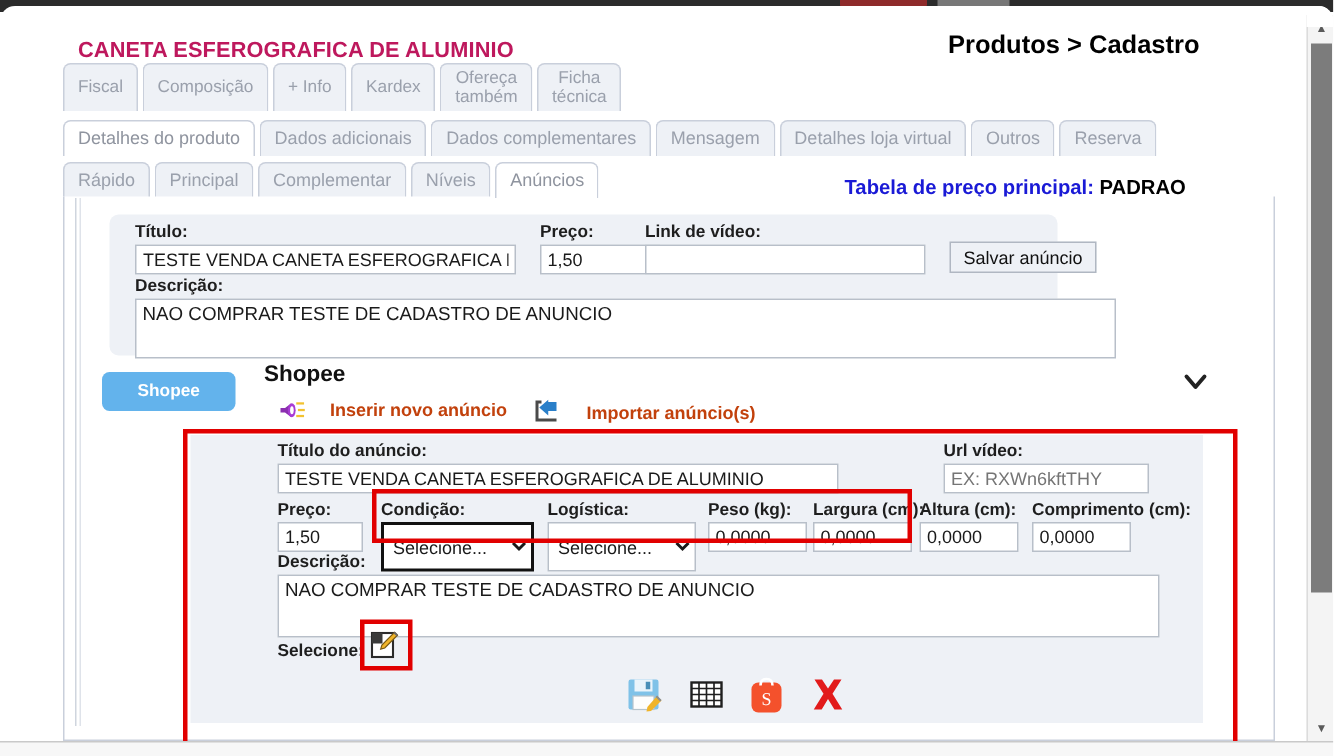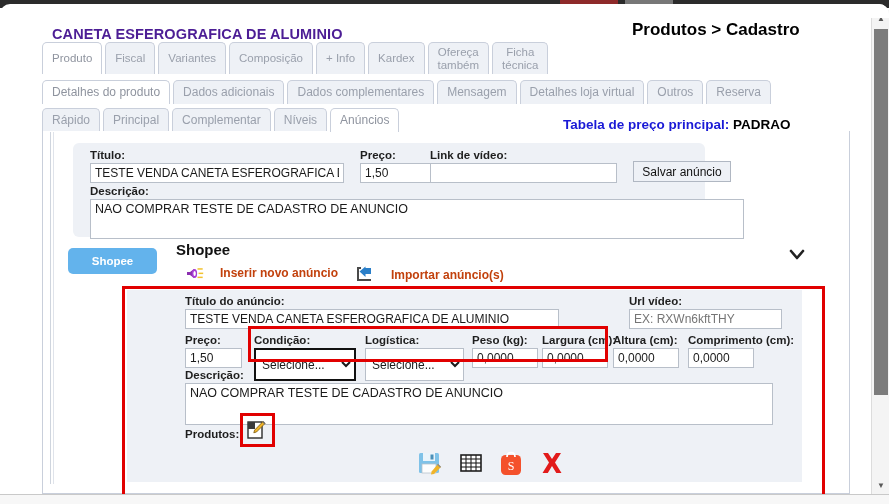--- a/index.html
+++ b/index.html
@@ -48,21 +48,21 @@
     top: 10px; left: 0;
     width: 889px; height: 484px;
     background: #ffffff;
     overflow: hidden;
   }
 
   
   .doc-title {
     position: absolute; top: 16px; left: 52px;
     font-size: 14.5px; font-weight: bold;
-    color: #4c1d95;
+    color: #be185d;
     letter-spacing: 0.1px;
     white-space: nowrap;
   }
   .breadcrumb {
     position: absolute; top: 10px; left: 632px;
     font-size: 17px; font-weight: bold;
     color: #000;
     white-space: nowrap;
   }
 
@@ -278,23 +278,21 @@
     <div class="tabbit2"></div>
   </div>
   <div class="chrome-round"></div>
 
   <div class="page">
 
     <div class="doc-title">CANETA ESFEROGRAFICA DE ALUMINIO</div>
     <div class="breadcrumb">Produtos &gt; Cadastro</div>
 
     <div class="tabrow r1" id="tabrow1">
-        <div class="tab active">Produto</div>
         <div class="tab">Fiscal</div>
-        <div class="tab">Variantes</div>
         <div class="tab">Composição</div>
         <div class="tab">+ Info</div>
         <div class="tab">Kardex</div>
         <div class="tab two-line">Ofereça
 também</div>
         <div class="tab two-line">Ficha
 técnica</div>
       </div>
     <div class="tabrow r2" id="tabrow2">
         <div class="tab active">Detalhes do produto</div>
@@ -371,21 +369,21 @@
       </svg>
     </div>
 
     <div class="inner-bg2"></div>
     <div class="inner-panel">
 
       <div style="position:absolute;top:5px;left:9px;" class="fld-label">Título do anúncio:</div>
       <input class="txtin" style="position: absolute; top: 19px; left: 9px; width: 374px;" value="TESTE VENDA CANETA ESFEROGRAFICA DE ALUMINIO">
 
       <div style="position:absolute;top:5px;left:453px;" class="fld-label">Url vídeo:</div>
-      <input class="txtin" style="position: absolute; top: 19px; left: 453px; width: 153px; color: rgb(138, 138, 138);" placeholder="EX: RXWn6kftTHY">
+      <input class="txtin" style="position: absolute; top: 19px; left: 453px; width: 137px; color: rgb(138, 138, 138);" placeholder="EX: RXWn6kftTHY">
 
       <div style="position:absolute;top:44px;left:9px;" class="fld-label">Preço:</div>
       <input class="txtin" style="position: absolute; top: 58px; left: 9px; width: 57px;" value="1,50">
 
       <div style="position:absolute;top:44px;left:78px;" class="fld-label">Condição:</div>
       <select class="sel focused" style="position:absolute;top:58px;left:78px;width:102px;" id="sel-cond"><option>Selecione...</option></select>
 
       <div style="position:absolute;top:44px;left:189px;" class="fld-label">Logística:</div>
       <select class="sel" style="position:absolute;top:58px;left:189px;width:99px;" id="sel-log"><option>Selecione...</option></select>
 
@@ -397,21 +395,21 @@
 
       <div style="position:absolute;top:44px;left:437px;" class="fld-label">Altura (cm):</div>
       <input class="txtin" style="position: absolute; top: 58px; left: 437px; width: 66px;" value="0,0000">
 
       <div style="position:absolute;top:44px;left:512px;" class="fld-label">Comprimento (cm):</div>
       <input class="txtin" style="position: absolute; top: 58px; left: 512px; width: 66px;" value="0,0000">
 
       <div style="position:absolute;top:79px;left:9px;" class="fld-label">Descrição:</div>
       <textarea class="ta" style="position: absolute; top: 93px; left: 9px; width: 588px; height: 42px;" id="ad-desc">NAO COMPRAR TESTE DE CADASTRO DE ANUNCIO</textarea>
 
-      <div style="position:absolute;top:138px;left:9px;" class="fld-label">Produtos:</div>
+      <div style="position:absolute;top:138px;left:9px;" class="fld-label">Selecione:</div>
 
       <div style="position:absolute;top:129px;left:69px;width:22px;height:22px;cursor:pointer;">
         <svg width="22" height="22" viewBox="0 0 22 22">
           <rect x="3" y="3" width="14" height="16" fill="#ffffff" stroke="#2b2b2b" stroke-width="1.4"></rect>
           <path d="M3 3 L10 3 L10 10 L3 10 Z" fill="#3a3a3a"></path>
           <path d="M18 2.5 L20 4.5 L11.5 13 L8.8 13.8 L9.6 11.1 Z" fill="#f0b429" stroke="#7a5a12" stroke-width="0.8"></path>
           <path d="M17.8 2.6 L19.9 4.7" stroke="#6a6a6a" stroke-width="1.4"></path>
         </svg>
       </div>
 

